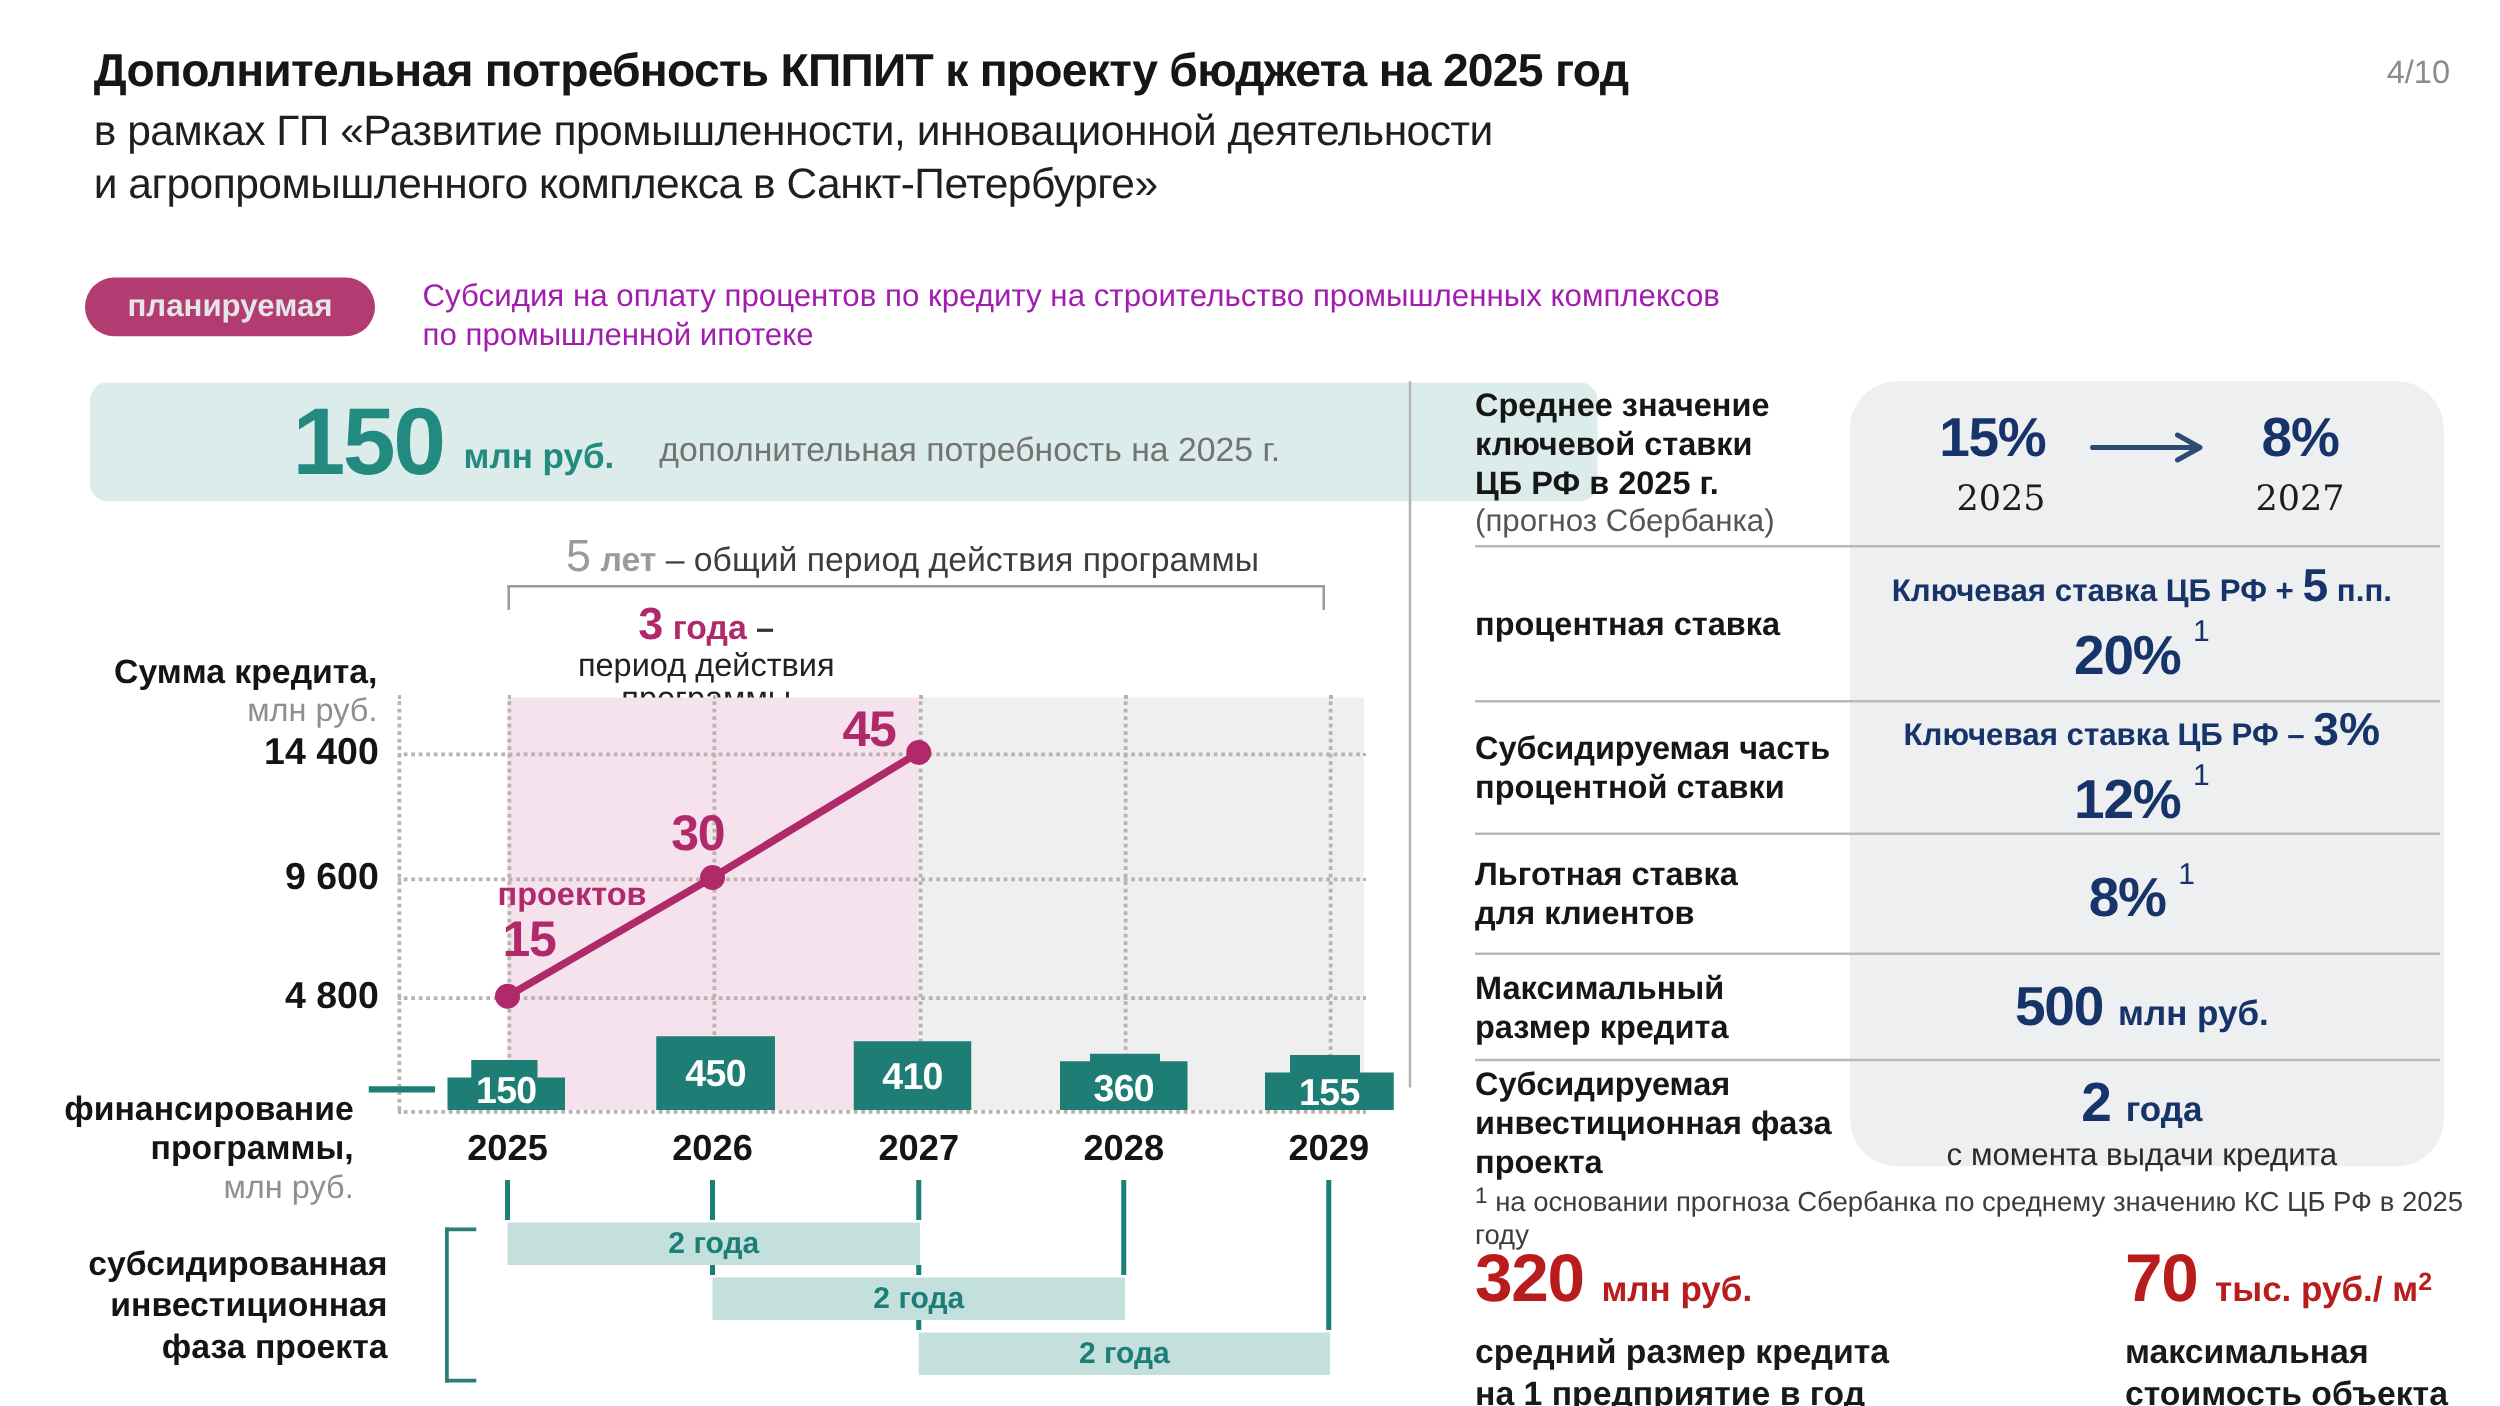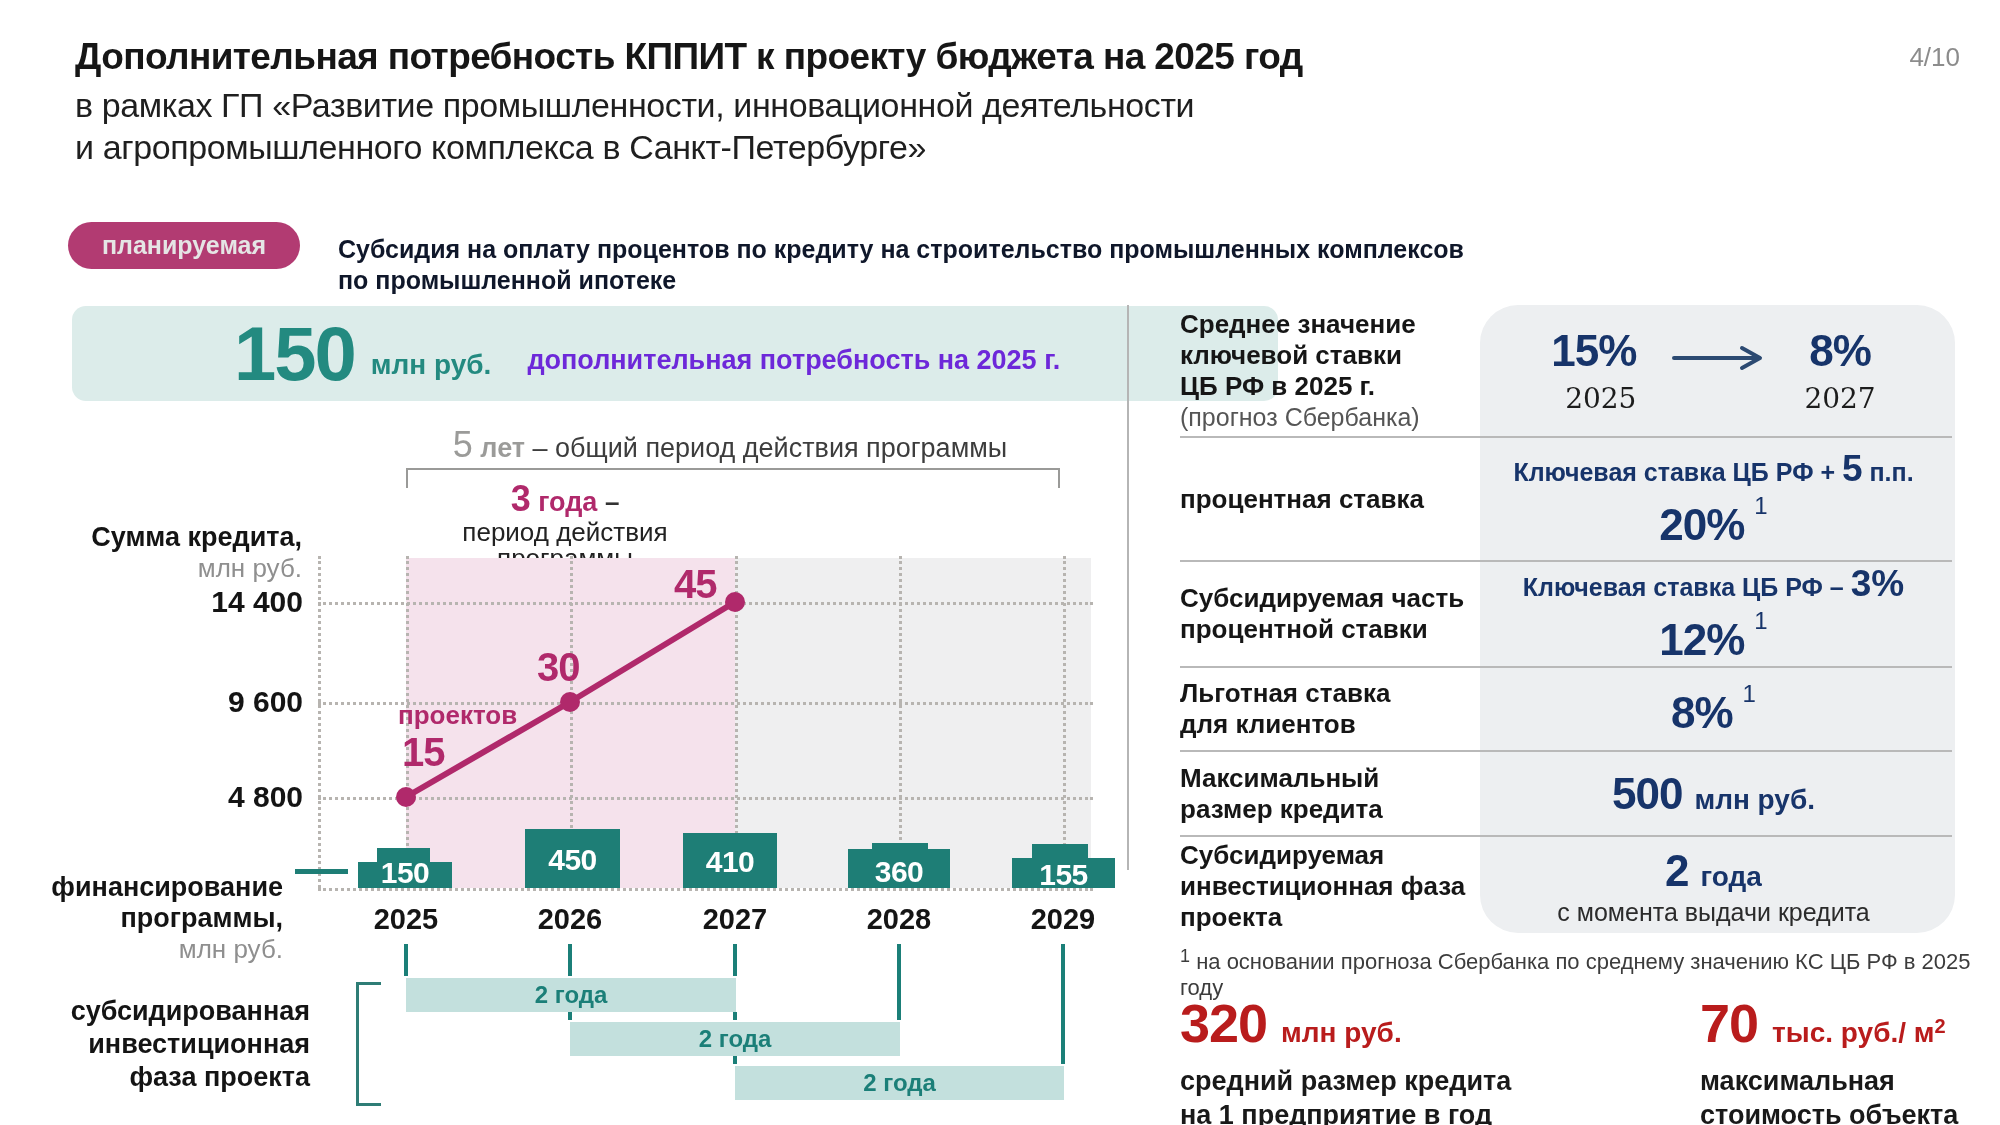--- a/index.html
+++ b/index.html
@@ -5,25 +5,25 @@
   html,body{margin:0;padding:0;background:#fff;}
   .slide{position:relative;width:2000px;height:1125px;background:#ffffff;overflow:hidden;
          font-family:"Liberation Sans",sans-serif;color:#1a1a1a;}
   .abs{position:absolute;}
   .b{font-weight:bold;}
   .title{font-size:37px;font-weight:bold;letter-spacing:-0.6px;color:#161616;}
   .subtitle{font-size:34px;font-weight:400;letter-spacing:-0.4px;color:#1f1f1f;line-height:42px;}
   .pagenum{font-size:26px;color:#8c8c8c;}
   .badge{background:#b23b72;color:#e5e5e5;font-size:25px;font-weight:bold;border-radius:24px;
          display:flex;align-items:center;justify-content:center;}
-  .program{font-size:25px;font-weight:bold;line-height:31px;color:#0f172a;margin-top:12px;}
+  .program{font-size:25px;font-weight:normal;line-height:31px;color:#a21caf;}
   .hl-box{background:#dcecea;border-radius:14px;display:flex;align-items:center;padding-left:162px;}
   .hl-num{font-size:76px;font-weight:bold;color:#238a80;letter-spacing:-2px;}
   .hl-unit{font-size:28px;font-weight:bold;color:#238a80;margin:22px 0 0 16px;}
-  .hl-cap{font-size:27px;font-weight:bold;color:#6d28d9;margin:14px 0 0 36px;}
+  .hl-cap{font-size:27px;font-weight:normal;color:#737373;margin:14px 0 0 36px;}
   .gray-note{color:#8f8f8f;font-weight:400;}
   .dotv{border-left:3px dotted #b7b4b0;width:0;}
   .doth{border-top:3px dotted #b7b4b0;height:0;}
   .ytick{font-size:30px;font-weight:bold;text-align:right;width:115px;color:#141414;}
   .axis-lab{font-size:27px;font-weight:bold;text-align:right;line-height:31px;color:#141414;}
   .bar{background:#1e7e76;position:absolute;}
   .bar-label{position:absolute;color:#fff;font-size:30px;font-weight:bold;text-align:center;letter-spacing:-0.5px;}
   .year{position:absolute;font-size:29px;font-weight:bold;color:#151515;width:120px;text-align:center;}
   .tick{position:absolute;width:4px;background:#1b7f78;}
   .gantt-bar{position:absolute;height:34px;background:#c3e0dd;display:flex;align-items:center;justify-content:center;
@@ -210,21 +210,21 @@
       <div class="rlabel">
         <div>Субсидируемая часть</div>
         <div>процентной ставки</div>
       </div>
       <div class="rvalue">
         <div><span class="navy-mid">Ключевая ставка ЦБ РФ – </span><span class="navy-form-big">3%</span></div>
         <div style="margin-top:2px;"><span class="navy-big">12%</span><span class="sup1">1</span></div>
       </div>
     </div>
 
-    <div class="rrow rrow-sep" style="height:84px;">
+    <div class="rrow rrow-sep" style="height:96px;">
       <div class="rlabel">
         <div>Льготная ставка</div>
         <div>для клиентов</div>
       </div>
       <div class="rvalue">
         <span class="navy-big">8%</span><span class="sup1">1</span>
       </div>
     </div>
 
     <div class="rrow rrow-sep" style="height:85px;">

